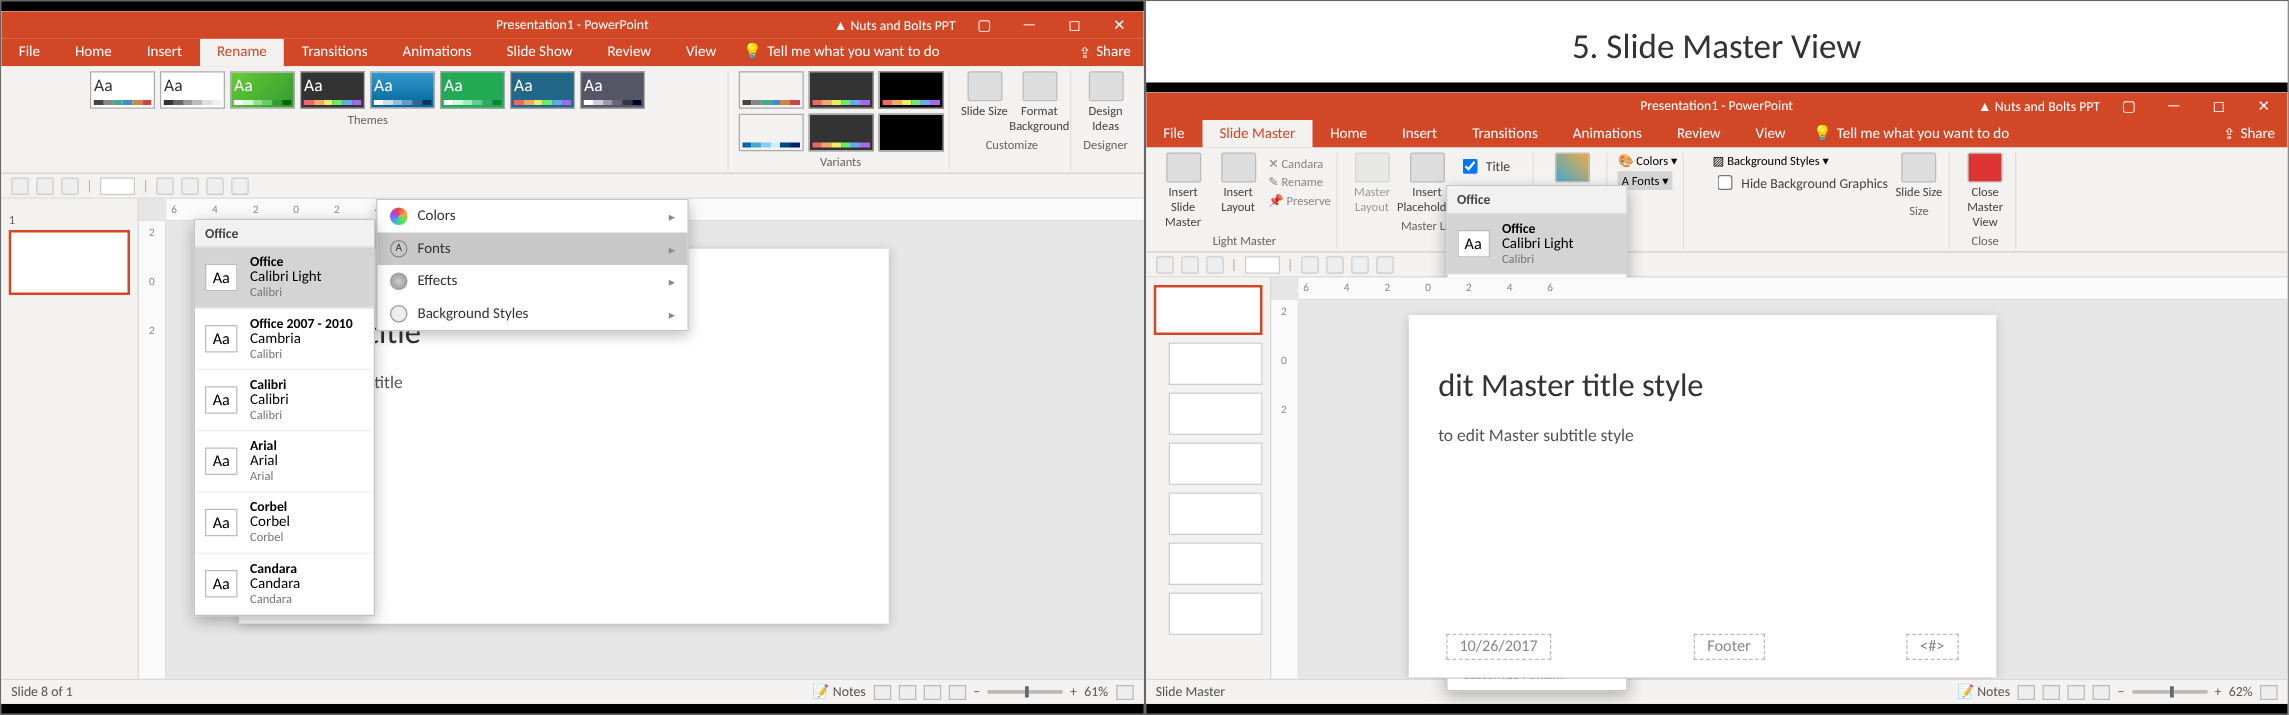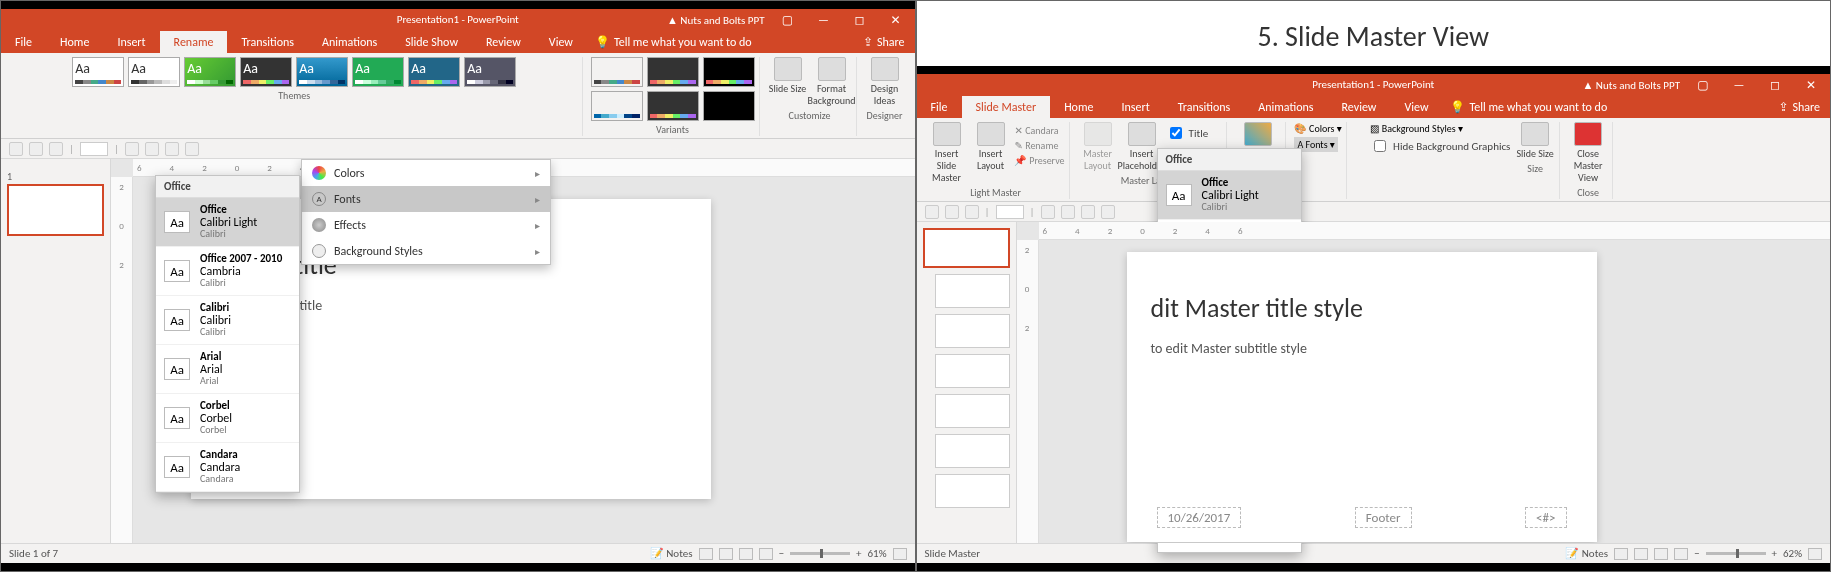--- a/index.html
+++ b/index.html
@@ -407,21 +407,21 @@
                     <span class="fminor">Candara</span>
                   </div>
                 </div>
               </div>
 
           </div>
         </div>
       </div>
 
       <div class="statusbar">
-        <span>Slide 1 of 7</span>
+        <span>Slide 8 of 1</span>
         <div class="right">
           <span>📝 <span>Notes</span></span>
           <span class="ico-sm2"></span>
           <span class="ico-sm2"></span>
           <span class="ico-sm2"></span>
           <span class="ico-sm2"></span>
           <span>−</span>
           <div class="slider"></div>
           <span>+</span>
           <span>61%</span>

